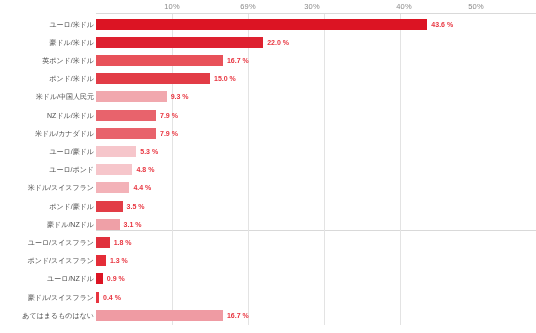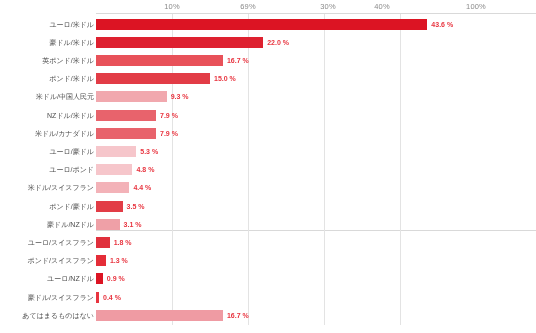--- a/index.html
+++ b/index.html
@@ -114,23 +114,23 @@
   }
 </style>
 </head>
 <body>
 
 <div id="chart-root">
 
   <div class="axis-top">
       <div class="tick-label" style="left: 172px;">10%</div>
       <div class="tick-label" style="left: 248px;">69%</div>
-      <div class="tick-label" style="left: 328px;">30%</div>
-      <div class="tick-label" style="left: 382px;">40%</div>
-      <div class="tick-label" style="left: 476px;">100%</div>
+      <div class="tick-label" style="left: 312px;">30%</div>
+      <div class="tick-label" style="left: 404px;">40%</div>
+      <div class="tick-label" style="left: 476px;">50%</div>
     </div>
   <div class="axis-line"></div>
   <div class="axis-line-bottom"></div>
 
   <div class="gridlines">
       <div class="gridline" style="left: 172px;"></div>
       <div class="gridline" style="left: 248px;"></div>
       <div class="gridline" style="left: 324px;"></div>
       <div class="gridline" style="left: 400px;"></div>
     </div>

